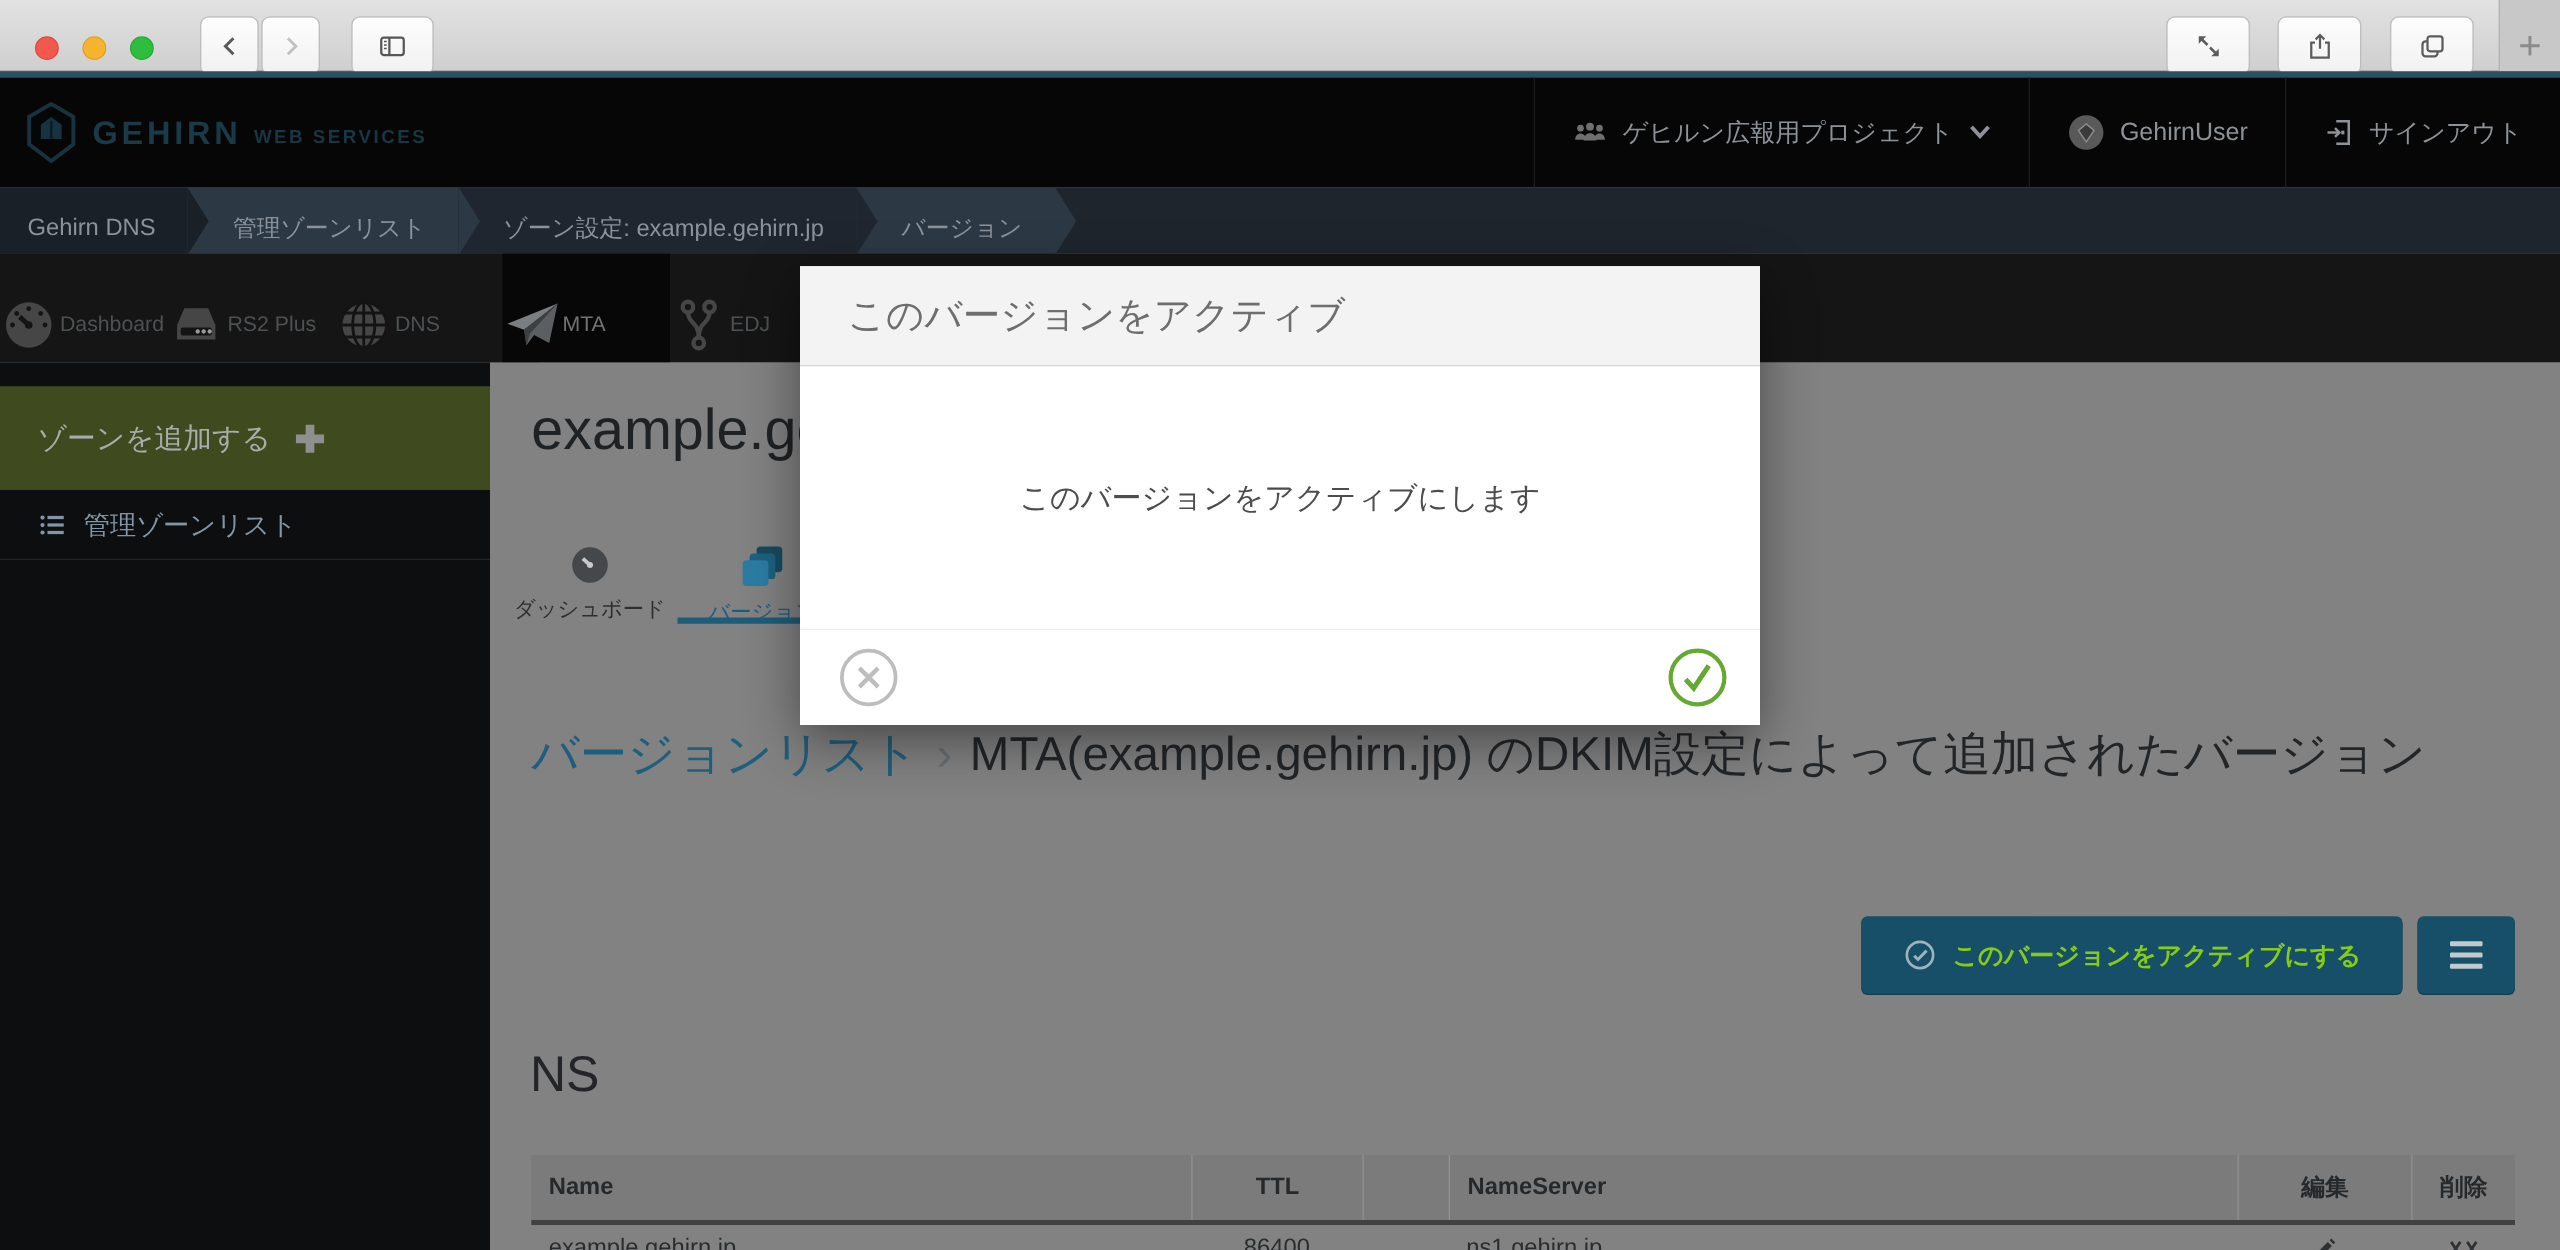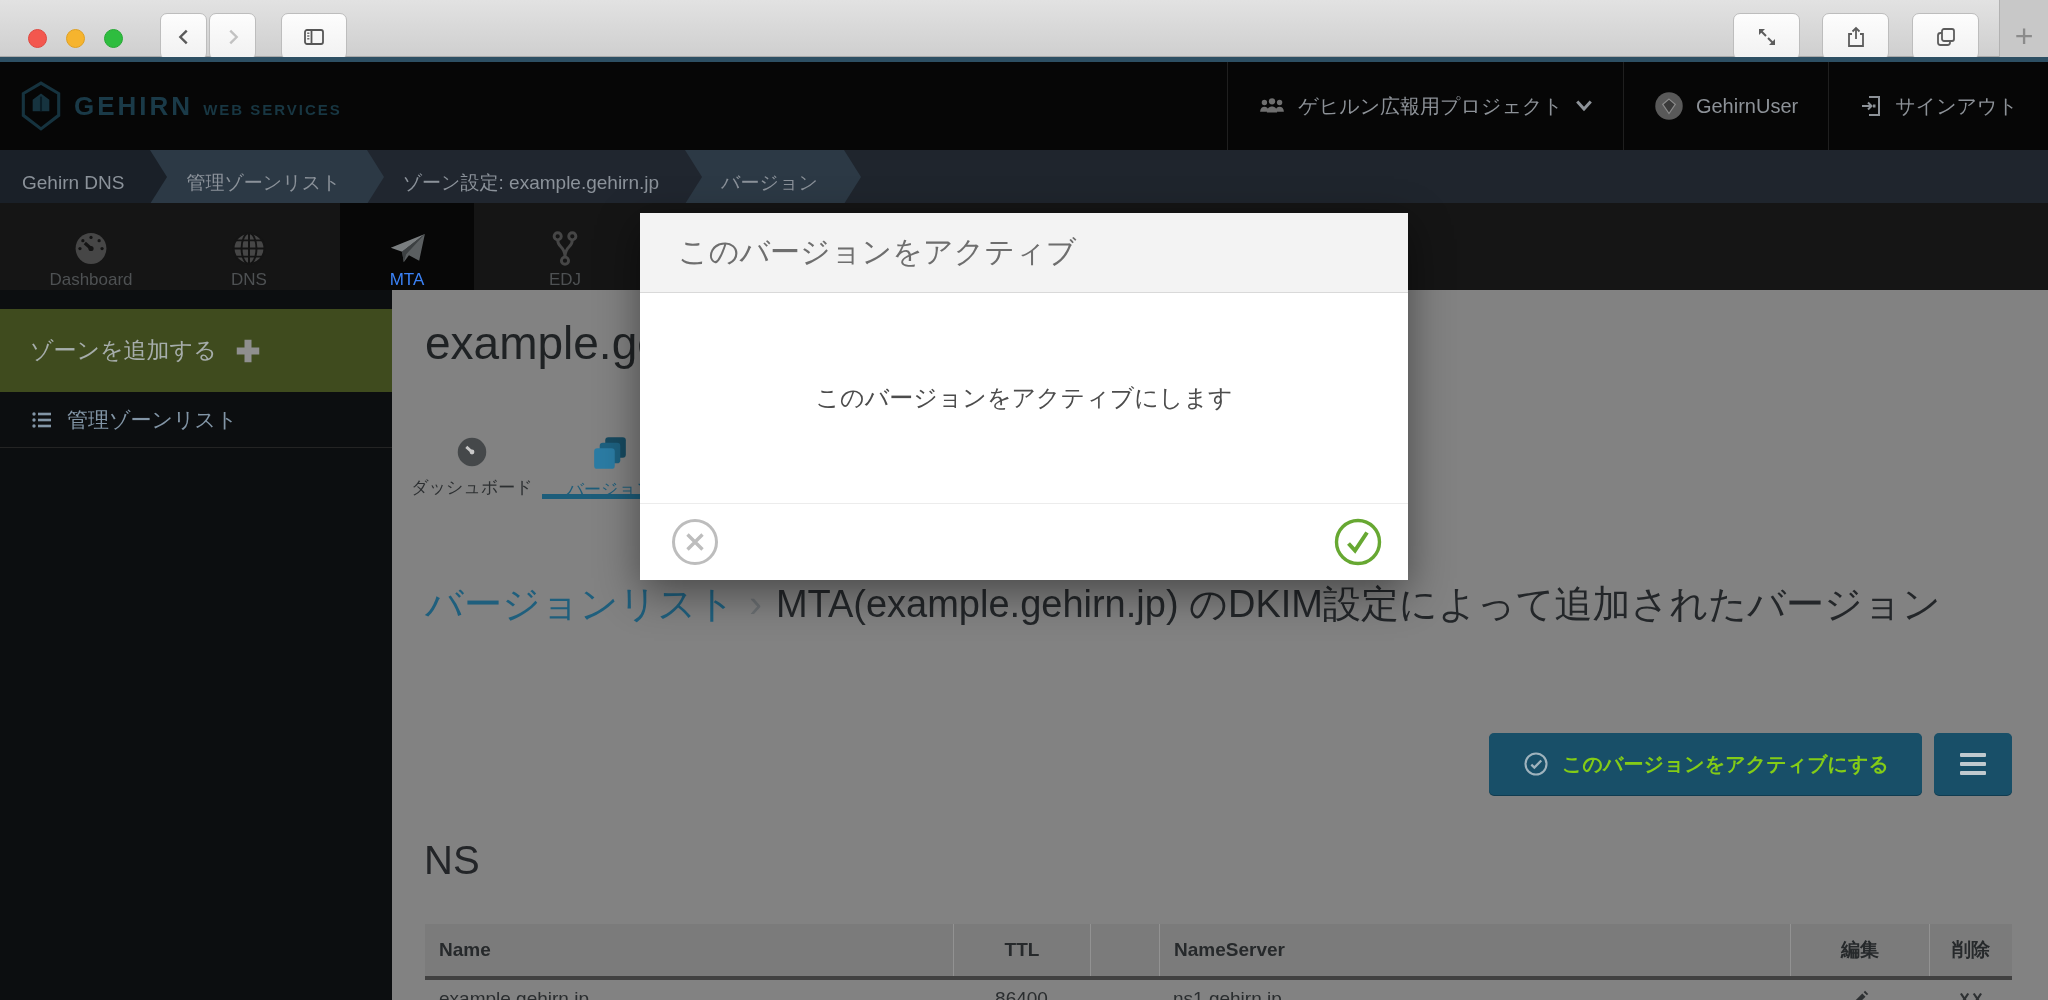--- a/index.html
+++ b/index.html
@@ -37,25 +37,25 @@
   .crumb:first-child { padding-left:22px; }
   .crumb::after { content:""; position:absolute; right:-17px; top:0; z-index:5;
     border-top:27px solid transparent; border-bottom:27px solid transparent; border-left:17px solid transparent; }
   .crumb.c1 { background:#1a2028; } .crumb.c1::after { border-left-color:#1a2028; z-index:9; }
   .crumb.c2 { background:#2c3945; } .crumb.c2::after { border-left-color:#2c3945; z-index:8; }
   .crumb.c3 { background:#20262f; } .crumb.c3::after { border-left-color:#20262f; z-index:7; }
   .crumb.c4 { background:#2c3945; } .crumb.c4::after { border-left-color:#2c3945; z-index:6; }
 
   
   .navrow { left:0; top:203px; width:2048px; height:87px; background:#151515; display:flex; }
-  .navtile { width:134px; height:87px; display:flex; flex-direction:column; align-items:center;
-    justify-content:flex-start; padding-top:26px; gap:2px;margin-left:24px; }
+  .navtile { width:134px; height:87px; display:flex; flex-direction:row; align-items:center;
+    justify-content:flex-start; padding-top:26px; gap:2px; }
   .navtile .lbl { font-size:17px; color:#4e5153; }
   .navtile.active { background:#070707; }
-  .navtile.active .lbl { color:#3b82f6; }
+  .navtile.active .lbl { color:#737373; }
 
   
   .sidebar { left:0; top:290px; width:431px; height:710px; background:#0c0e10; }
   .addzone { position:absolute; left:0; top:19px; width:392px; height:83px; background:#3f4b1e;
     display:flex; align-items:center; padding-left:30px; gap:16px; color:#a6adab; font-size:23px; }
   .zonelist { position:absolute; left:0; top:102px; width:392px; height:56px; display:flex; align-items:center;
     padding-left:30px; gap:13px; color:#8295a6; font-size:21px; border-bottom:1px solid #242424; }
 
   
   .content { left:392px; top:290px; width:1656px; height:710px; background:#828282; overflow:hidden; }
@@ -226,20 +226,32 @@
           <circle cx="5.2" cy="12" r="1"></circle>
           <circle cx="18.8" cy="12" r="1"></circle>
         </g>
       <line x1="12" y1="12" x2="8.2" y2="8.6" stroke="#141414" stroke-width="2"></line>
       <circle cx="12" cy="12" r="1.6" fill="#141414"></circle>
     </svg>
     <span class="lbl">Dashboard</span>
   </div>
   <div class="navtile">
     <svg width="46" height="46" viewBox="0 0 24 24">
+      <path d="M7 5h10l3 7v6H4v-6z" fill="#464646"></path>
+      <rect x="5.5" y="13" width="13" height="3.4" rx="1" fill="#141414"></rect>
+      <g fill="#9a9a9a">
+          <circle cx="12.6" cy="14.7" r=".9"></circle>
+          <circle cx="15.1" cy="14.7" r=".9"></circle>
+          <circle cx="17.6" cy="14.7" r=".9"></circle>
+        </g>
+    </svg>
+    <span class="lbl">RS2 Plus</span>
+  </div>
+  <div class="navtile">
+    <svg width="46" height="46" viewBox="0 0 24 24">
       <circle cx="12" cy="12" r="9.5" fill="#464646"></circle>
       <g stroke="#141414" stroke-width="1.2" fill="none">
         <path d="M2.5 12h19M12 2.5v19M4 7h16M4 17h16"></path>
         <ellipse cx="12" cy="12" rx="4.6" ry="9.5"></ellipse>
           <ellipse cx="12" cy="12" rx="9.5" ry="9.5"></ellipse>
       </g>
     </svg>
     <span class="lbl">DNS</span>
   </div>
   <div class="navtile active">

